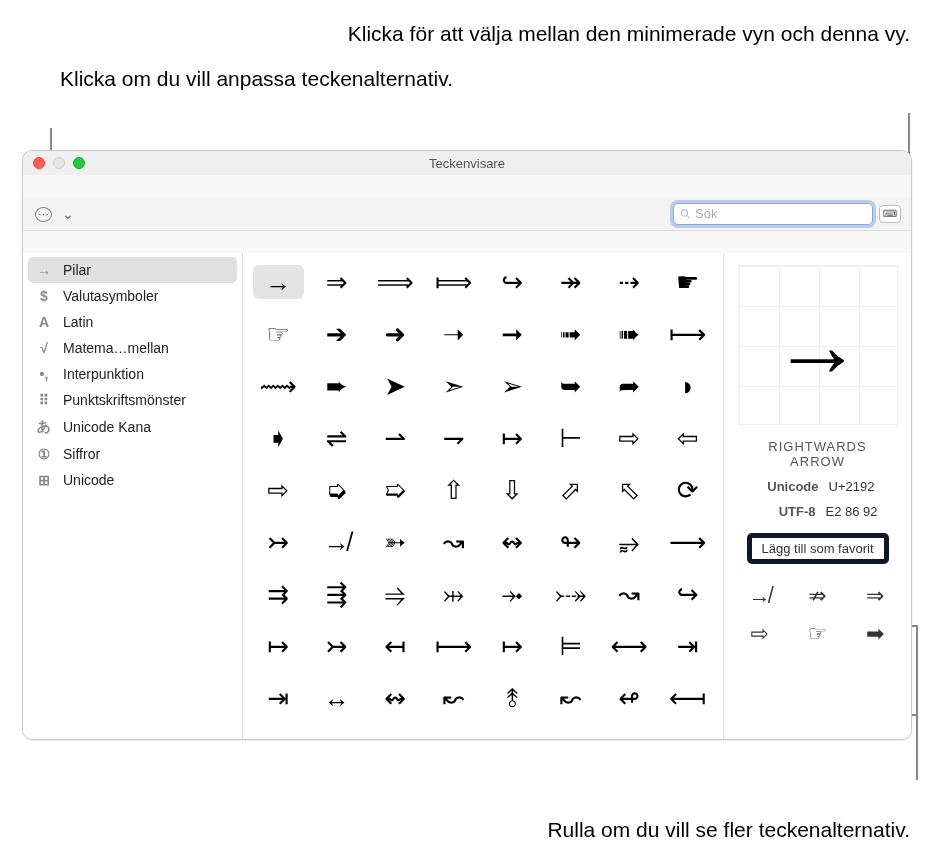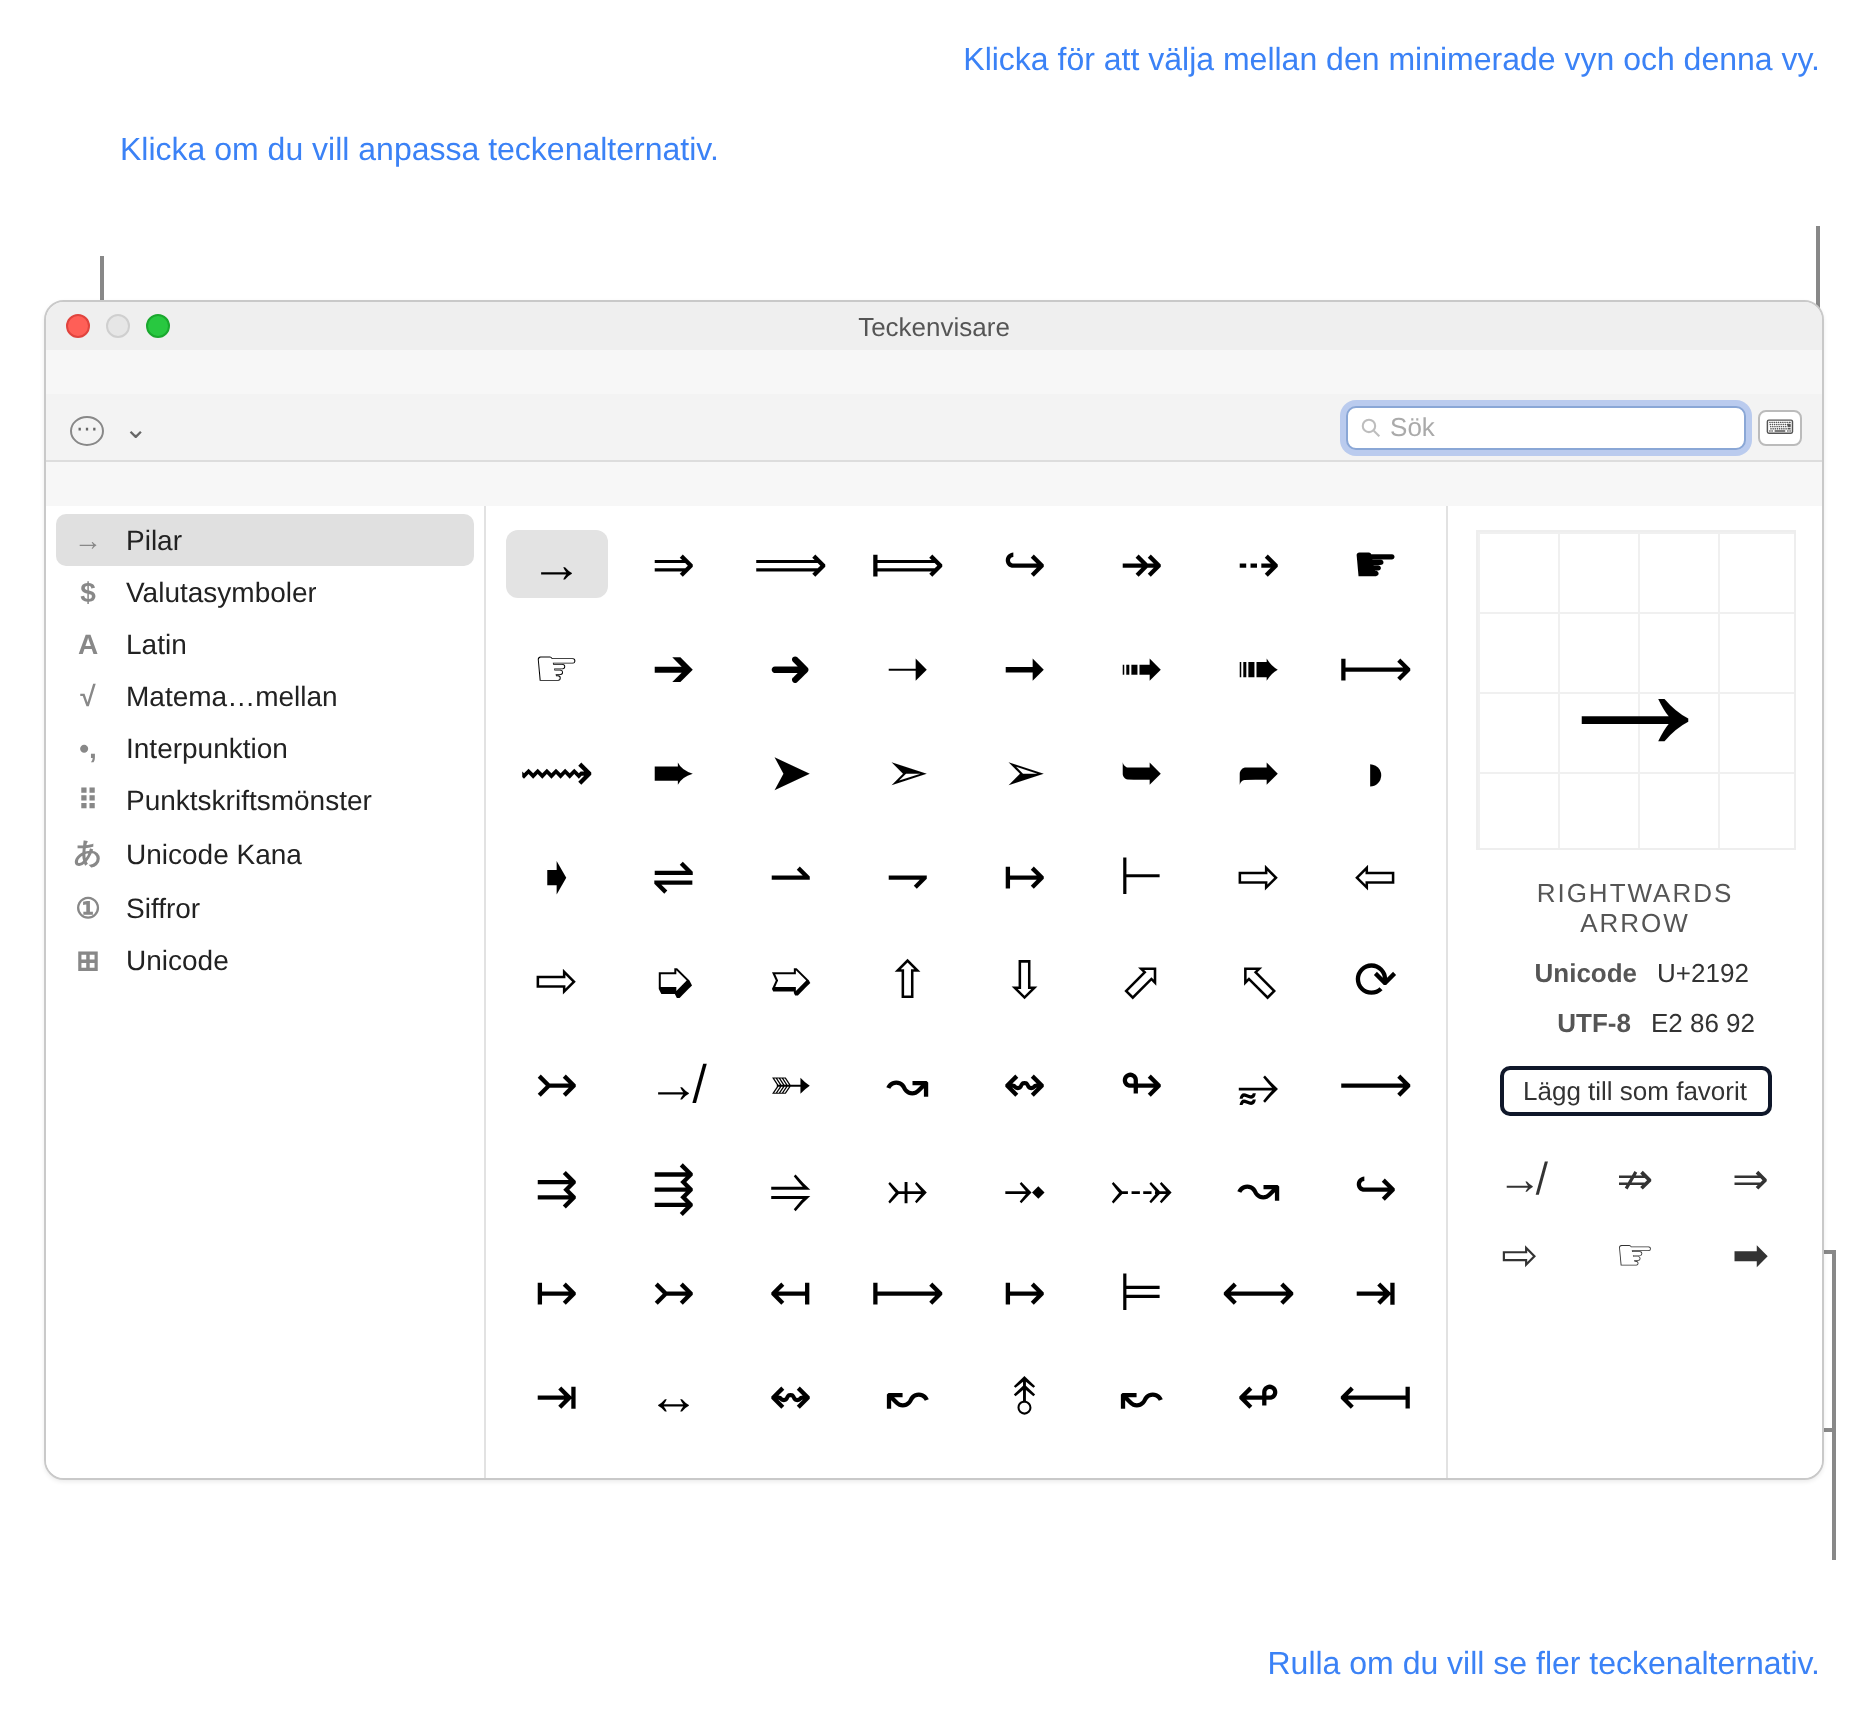--- a/index.html
+++ b/index.html
@@ -7,23 +7,23 @@
     font-family: -apple-system, "Helvetica Neue", Helvetica, Arial, sans-serif;
     font-size: 13px;
     color: #333;
     background: #fff;
     width: 935px;
     height: 862px;
     position: relative;
   }
   .callout {
     position: absolute;
-    font-size: 16px;
+    font-size: 21px;
     line-height: 1.35;
-    color: #3b82f6;
+    color: #000000;
   }
   .callout.tl { top: 65px; left: 60px; text-align: left; }
   .callout.tr { top: 20px; right: 25px; text-align: right; }
   .callout.br { bottom: 18px; right: 25px; text-align: right; }
   .callout-line { position: absolute; background: #888; }
 
   .window {
     position: absolute;
     top: 150px;
     left: 22px;
@@ -134,21 +134,21 @@
     background-position: 0 0;
   }
   .preview-glyph { font-size: 90px; color: #000; line-height: 1; }
   .char-name { text-align: center; font-size: 13px; color: #555; letter-spacing: 1px; font-weight: 400; margin-top: 4px;}
   .meta-row { display: flex; justify-content: center; gap: 10px; font-size: 13px; }
   .meta-label { color: #555; font-weight: 600; width: 58px; text-align: right;}
   .meta-val { color: #333; }
   .fav-btn {
     margin: 4px auto 2px;
     font-size: 13px; padding: 3px 10px;
-    background: #fff; border: 2px solid #0f172a; border-radius: 5px;
+    background: #fff; border: 5px solid #0f172a; border-radius: 5px;
     cursor: pointer; color: #333;
   }
   .variants { display: grid; grid-template-columns: repeat(3, 1fr); gap: 10px 6px; margin-top: 6px; }
   .variant { display: flex; align-items: center; justify-content: center; height: 28px; font-size: 22px; cursor: pointer; }
 </style>
 </head>
 <body>
 
 <div class="callout tl">Klicka om du vill anpassa teckenalternativ.</div>
 <div class="callout tr">Klicka för att välja mellan den minimerade vyn och denna vy.</div>

